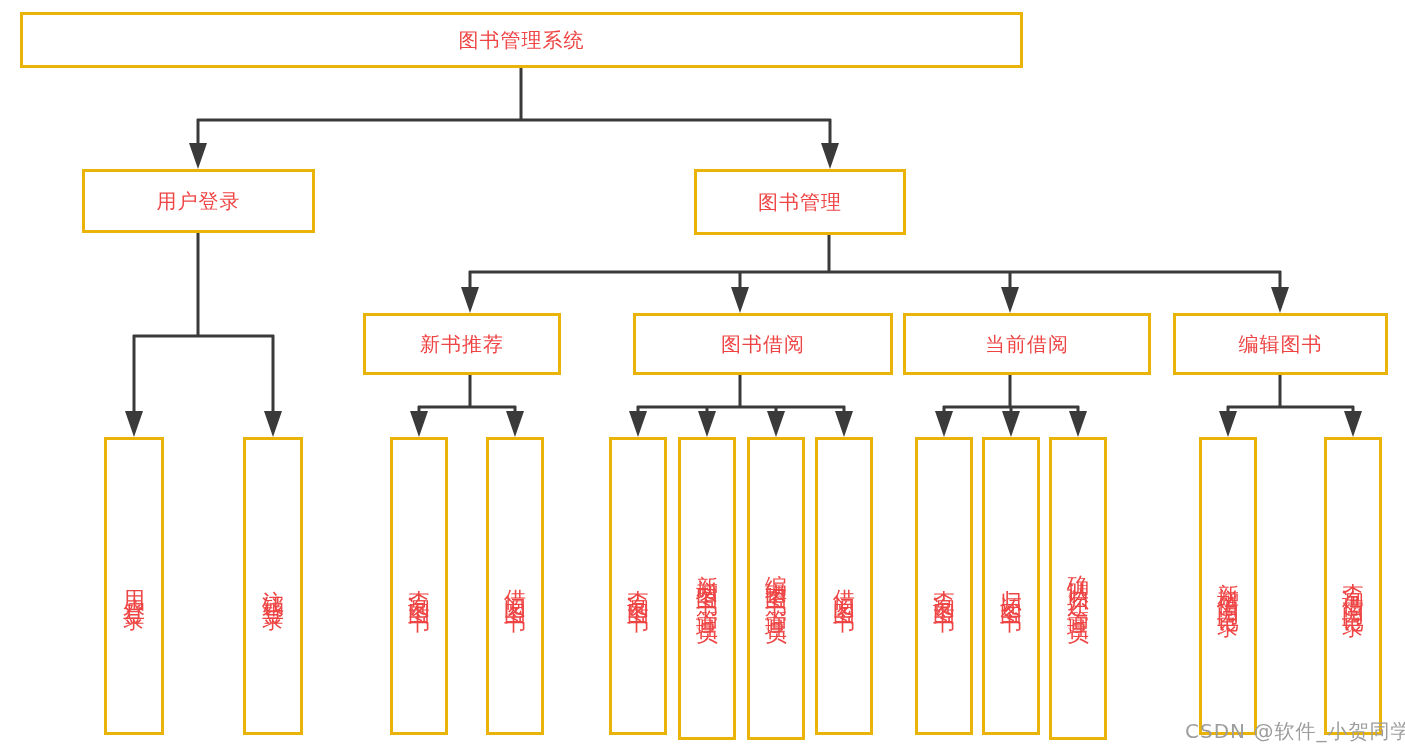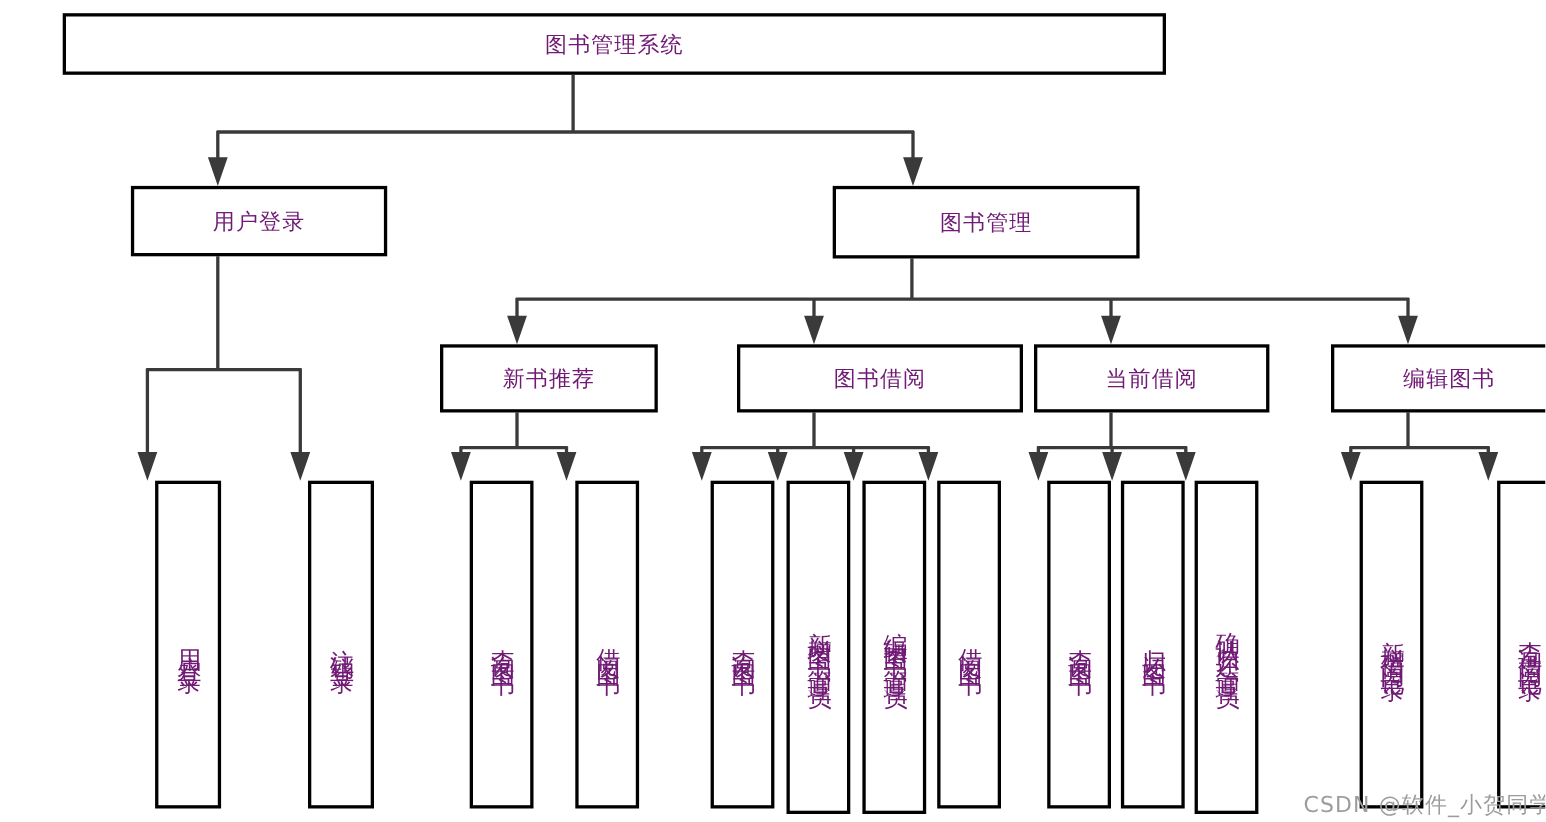--- a/index.html
+++ b/index.html
@@ -7,25 +7,24 @@
     position:relative;
     width:1405px;height:747px;
     background:#ffffff;
     font-family:"DejaVu Sans","Liberation Sans",sans-serif;
     overflow:hidden;
   }
   .connectors{position:absolute;left:0;top:0;width:1405px;height:747px;}
   .box{
     position:absolute;
     background:#ffffff;
-    border:3px solid #000000;
+    border:3px solid #eab308;
     box-sizing:border-box;
     display:flex;align-items:center;justify-content:center;
-    color:#701a75;
-    margin-left:37px;
+    color:#ef4444;
   }
   .box.h{font-size:20px;letter-spacing:1px;white-space:nowrap;}
   .box.v span{
     writing-mode:vertical-rl;
     text-orientation:mixed;
     font-size:22px;
     letter-spacing:7px;
     line-height:1.1;
     white-space:nowrap;
   }
@@ -73,25 +72,25 @@
       M935 411 L953 411 L944 437 Z
       M1002 411 L1020 411 L1011 437 Z
       M1069 411 L1087 411 L1078 437 Z
       M1219 411 L1237 411 L1228 437 Z
       M1344 411 L1362 411 L1353 437 Z"></path>
   </svg>
 
   <div class="box h" style="left:20px;top:12px;width:1003px;height:56px">图书管理系统</div>
 
   <div class="box h" style="left:82px;top:169px;width:233px;height:64px">用户登录</div>
-  <div class="box h" style="left:720px;top:169px;width:279px;height:66px">图书管理</div>
+  <div class="box h" style="left:694px;top:169px;width:212px;height:66px">图书管理</div>
 
   <div class="box h" style="left:363px;top:313px;width:198px;height:62px">新书推荐</div>
   <div class="box h" style="left:633px;top:313px;width:260px;height:62px">图书借阅</div>
-  <div class="box h" style="left:903px;top:313px;width:214px;height:62px">当前借阅</div>
+  <div class="box h" style="left:903px;top:313px;width:248px;height:62px">当前借阅</div>
   <div class="box h" style="left:1173px;top:313px;width:215px;height:62px">编辑图书</div>
 
   <div class="box v" style="left:104px;top:437px;width:60px;height:298px">
     <span>用户登录</span>
   </div>
   <div class="box v" style="left:243px;top:437px;width:60px;height:298px">
     <span>注销登录</span>
   </div>
 
   <div class="box v" style="left:390px;top:437px;width:58px;height:298px">

